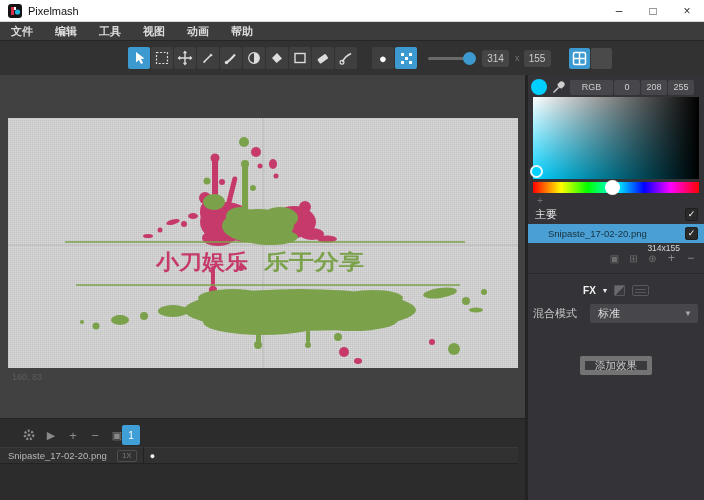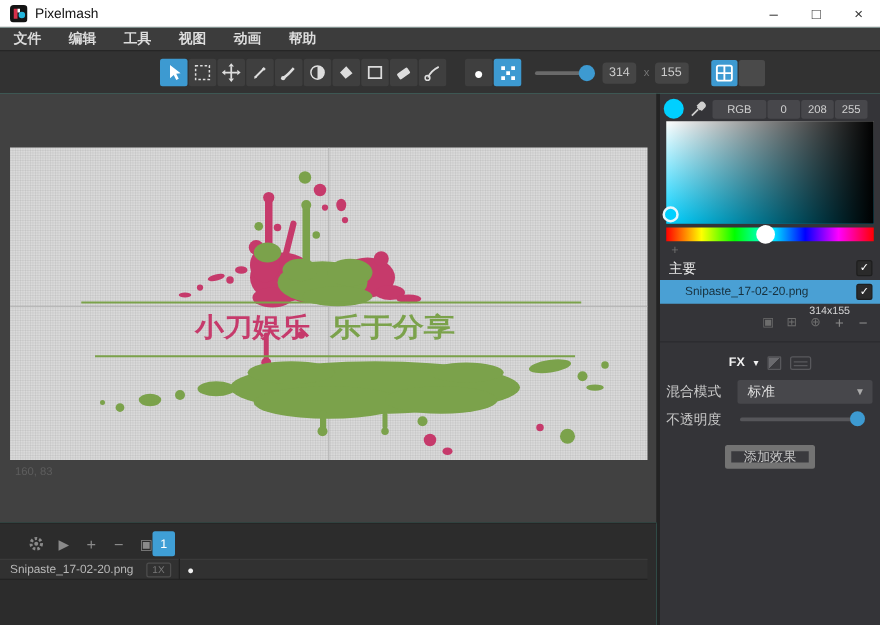--- a/index.html
+++ b/index.html
@@ -357,25 +357,20 @@
     </div>
 
     <div class="blend-row">
       <span class="prop-label">混合模式</span>
       <div class="dropdown">
         <span class="dd-value">标准</span>
         <span class="dd-caret">▼</span>
       </div>
     </div>
 
-    <div class="opacity-row">
-      <span class="prop-label">不透明度</span>
-      <div class="op-track"></div>
-      <div class="op-handle"></div>
-    </div>
 
     <div class="add-effect">添加效果</div>
   </div>
 
   <div class="timeline">
     <div class="tl-controls">
       <svg class="icon-svg" width="14" height="14" viewBox="0 0 14 14">
           <circle cx="7" cy="7" r="4.2" fill="none" stroke="#8a8a8a" stroke-width="2.4" stroke-dasharray="2 1.6"></circle>
           <circle cx="7" cy="7" r="1.6" fill="#8a8a8a"></circle>
         </svg>

